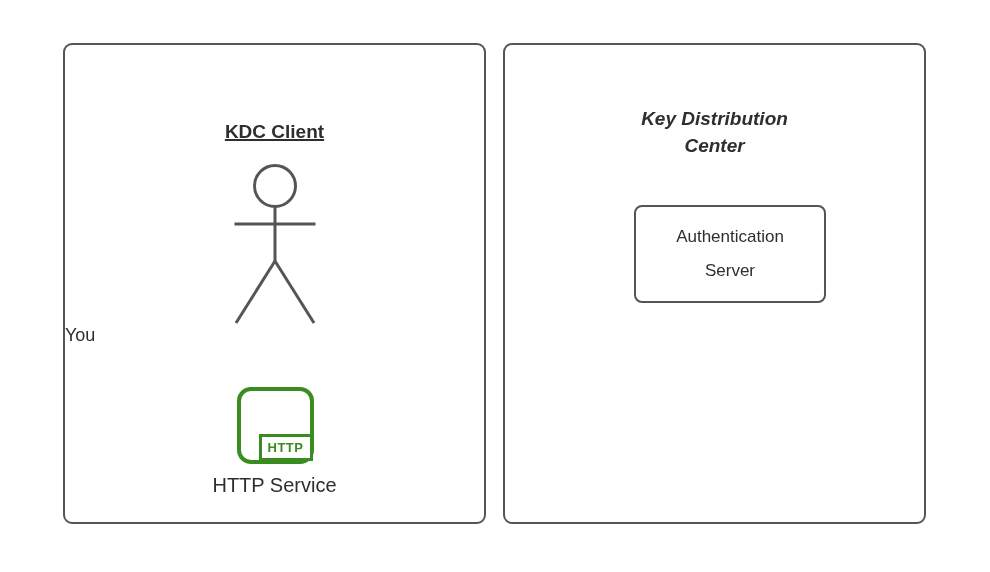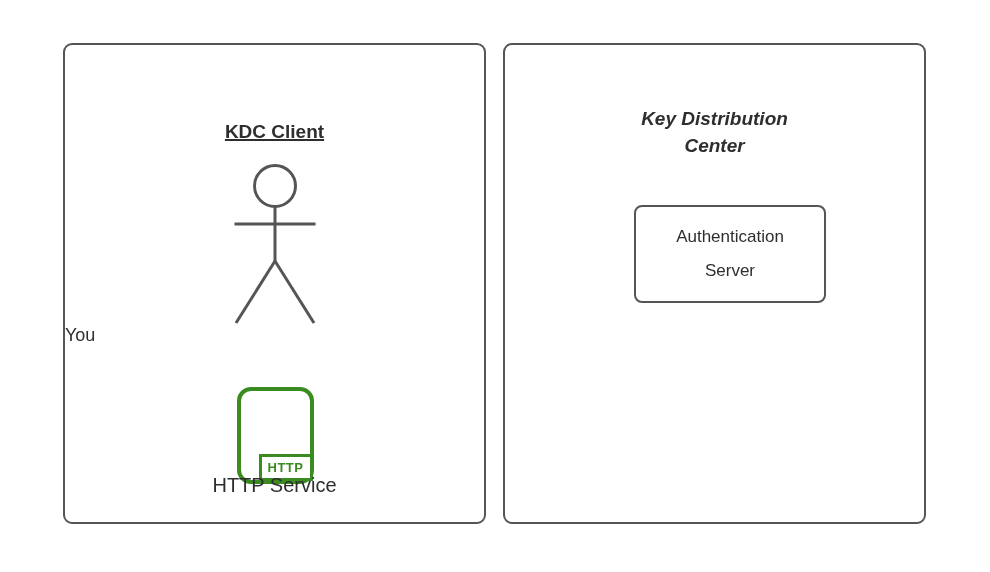--- a/index.html
+++ b/index.html
@@ -51,21 +51,21 @@
     stroke:var(--border);stroke-width:3;fill:none;
   }
   .actor-label{
     position:absolute;top:280px;left:0;right:0;
     font-size:18px;line-height:20px;
   }
 
   
   .http-icon{
     position:absolute;top:342px;left:50%;
-    width:77px;height:97px;margin-left:-38px;
+    width:77px;height:77px;margin-left:-38px;
     border:4px solid var(--green);
     border-radius:14px;
     background:var(--canvas_bg);
     box-sizing:border-box;
   }
   .http-badge{
     position:absolute;right:-3px;bottom:-1px;
     width:54px;height:27px;
     border:3px solid var(--green);
     background:var(--canvas_bg);

